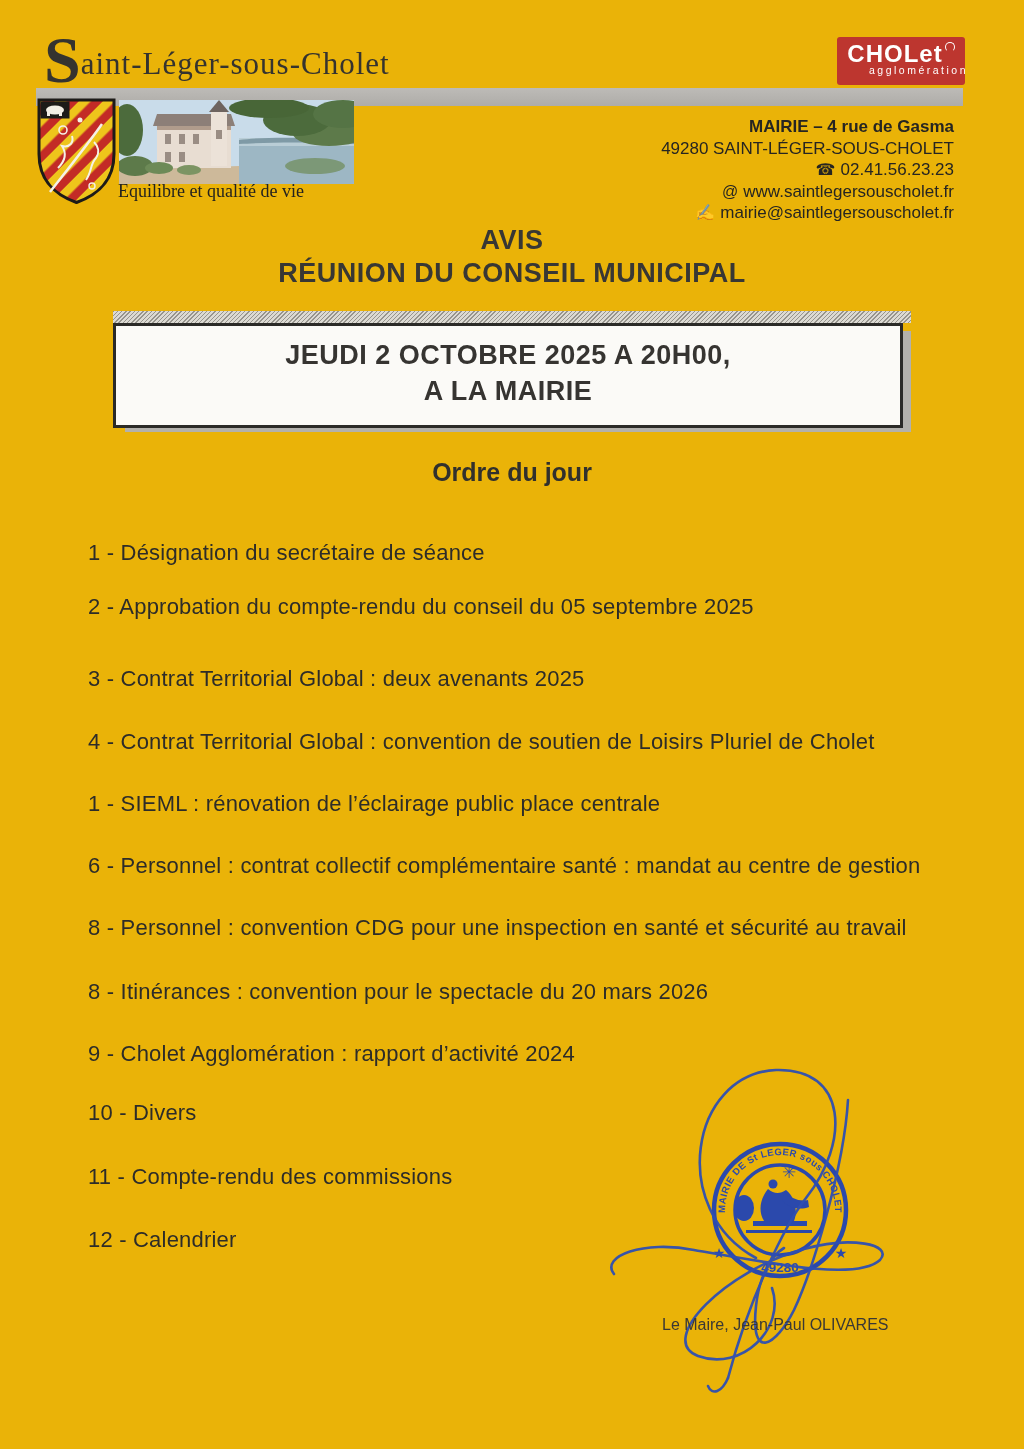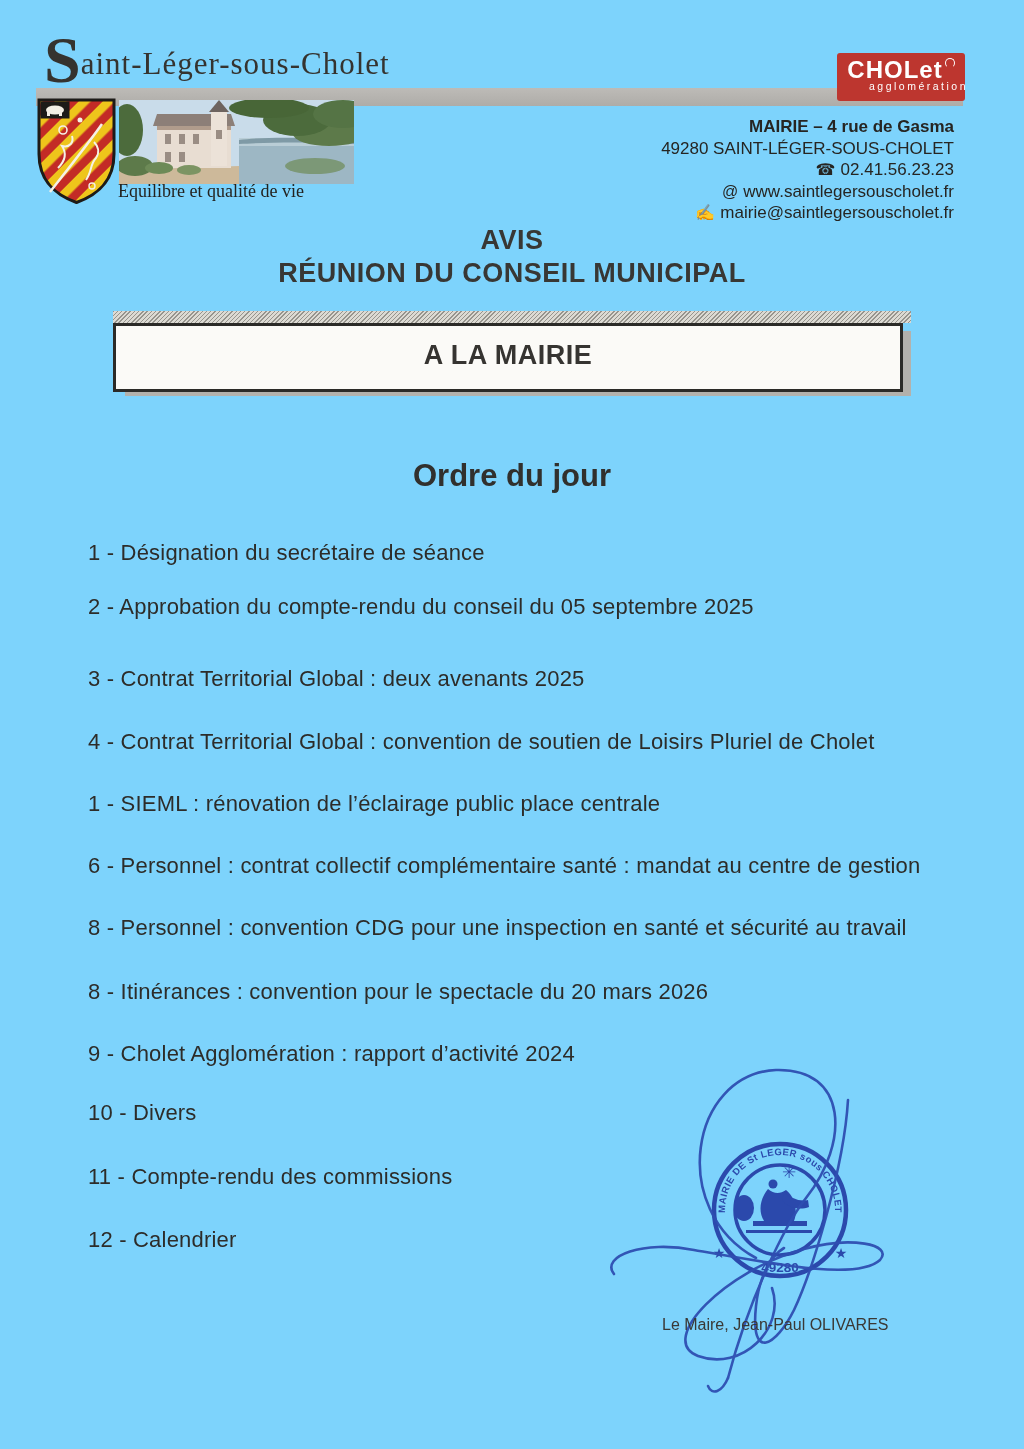--- a/index.html
+++ b/index.html
@@ -1,53 +1,53 @@
 <!DOCTYPE html>
 <html><head>
 <meta charset="utf-8">
 <style>
   html,body { margin:0; padding:0; background:#888; }
   .page {
     position:relative; width:1024px; height:1449px; margin:0 auto;
-    background:#7dd3fc; overflow:hidden;
+    background:#eab308; overflow:hidden;
     font-family:"Liberation Sans", sans-serif; color:#2f2e2b;
   }
   
   .brand { position:absolute; left:44px; top:30px; font-family:"Liberation Serif","DejaVu Serif",serif; color:#35332f; white-space:nowrap; }
   .brand .initial { font-size:66px; font-weight:600; line-height:60px; vertical-align:-8px; }
   .brand .rest { font-size:31px; letter-spacing:1px; }
   .gray-bar { position:absolute; left:36px; top:88px; width:927px; height:18px;
     background:linear-gradient(#bdbbb7,#aeaca8); }
   .coa { position:absolute; left:36px; top:96px; width:81px; height:110px; }
   .photo { position:absolute; left:119px; top:100px; width:235px; height:84px; }
   .tagline { position:absolute; left:118px; top:181px; width:238px; text-align:left;
     font-family:"Liberation Serif","DejaVu Serif",serif; font-size:18px; color:#23221f; }
   .cholet-logo { position:absolute; left:837px; top:37px; width:128px; height:48px;
-    border-radius:3px; color:#fff; text-align:center; padding-top:5px; box-sizing:border-box;margin-top:16px; }
+    border-radius:3px; color:#fff; text-align:center; padding-top:5px; box-sizing:border-box; }
   .cholet-logo .word { font-size:24px; font-weight:bold; letter-spacing:1px; line-height:22px; }
   .cholet-logo .mark { display:inline-block; width:8px; height:8px; border:1.6px solid #fff;
     border-radius:50%; border-bottom-color:transparent; vertical-align:10px; margin-left:2px; }
   .cholet-logo .sub { font-size:10.5px; letter-spacing:2.5px; line-height:11px;padding-left:32px; }
   .contact { position:absolute; right:70px; top:116px; text-align:right; font-size:17px;
     line-height:21.5px; color:#262522; }
   .contact .b { font-weight:bold; }
   .contact .icon { display:inline-block; margin-right:5px; font-size:16px; }
   
   .doc-title { position:absolute; left:0; top:224px; width:100%; text-align:center;
     font-size:27px; font-weight:bold; line-height:33px; letter-spacing:.5px; color:#383734; }
   
   .notice-wrap { position:absolute; left:113px; top:311px; width:790px; }
   .notice-hatch { height:12px; margin-right:-8px;
     background:repeating-linear-gradient(135deg,#96948d 0 1px,#dcdad3 1px 3px); }
   .notice-box { border:3px solid #2b2a27; background:#fbfaf7; box-shadow:10px 6px 0 -2px #b3b1ac;
     padding:11px 8px 16px; text-align:center; font-size:27px; font-weight:bold;
     line-height:36px; letter-spacing:.5px; color:#363431; }
   
   .agenda-heading { position:absolute; left:0; top:458px; width:100%; text-align:center;
-    font-size:31px; font-weight:bold; color:#31302d; }
+    font-size:25px; font-weight:bold; color:#31302d; }
   .agenda { margin:0; padding:0; list-style:none; }
   .agenda li { position:absolute; left:88px; font-size:22px; letter-spacing:.2px; color:#2d2c29; white-space:nowrap; }
   .i1{top:540px}.i2{top:594px}.i3{top:666px}.i4{top:729px}.i5{top:791px}.i6{top:853px}
   .i7{top:915px}.i8{top:979px}.i9{top:1041px}.i10{top:1100px}.i11{top:1164px}.i12{top:1227px}
   
   .stamp-sig { position:absolute; left:598px; top:1050px; width:330px; height:350px; }
   .footer-sign { position:absolute; left:662px; top:1316px; font-size:16px; color:#3a3835; white-space:nowrap; }
 </style>
 </head>
 <body>
@@ -130,20 +130,21 @@
   </div>
 
   <div class="doc-title">
     <div>AVIS</div>
     <div>RÉUNION DU CONSEIL MUNICIPAL</div>
   </div>
 
   <div class="notice-wrap">
     <div class="notice-hatch"></div>
     <div class="notice-box">
+      <div>JEUDI 2 OCTOBRE 2025 A 20H00,</div>
       <div>A LA MAIRIE</div>
     </div>
   </div>
 
   <div class="agenda-heading">Ordre du jour</div>
   <ul class="agenda">
     <li class="i1">1 - Désignation du secrétaire de séance</li>
     <li class="i2">2 - Approbation du compte-rendu du conseil du 05 septembre 2025</li>
     <li class="i3">3 - Contrat Territorial Global : deux avenants 2025</li>
     <li class="i4">4 - Contrat Territorial Global : convention de soutien de Loisirs Pluriel de Cholet</li>

